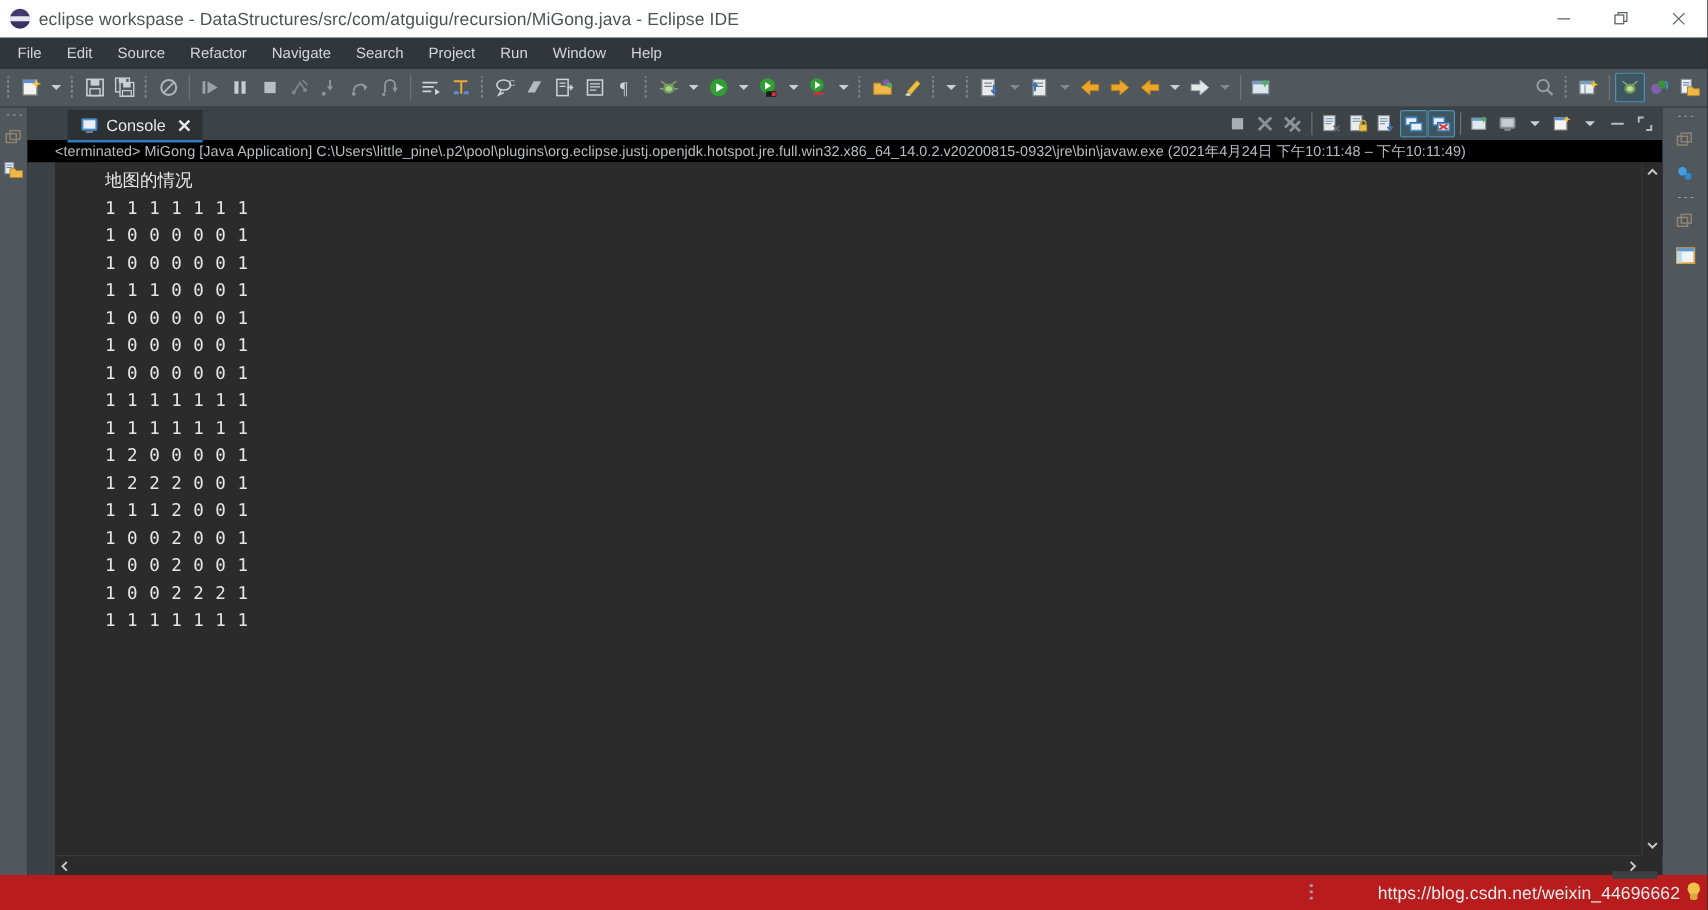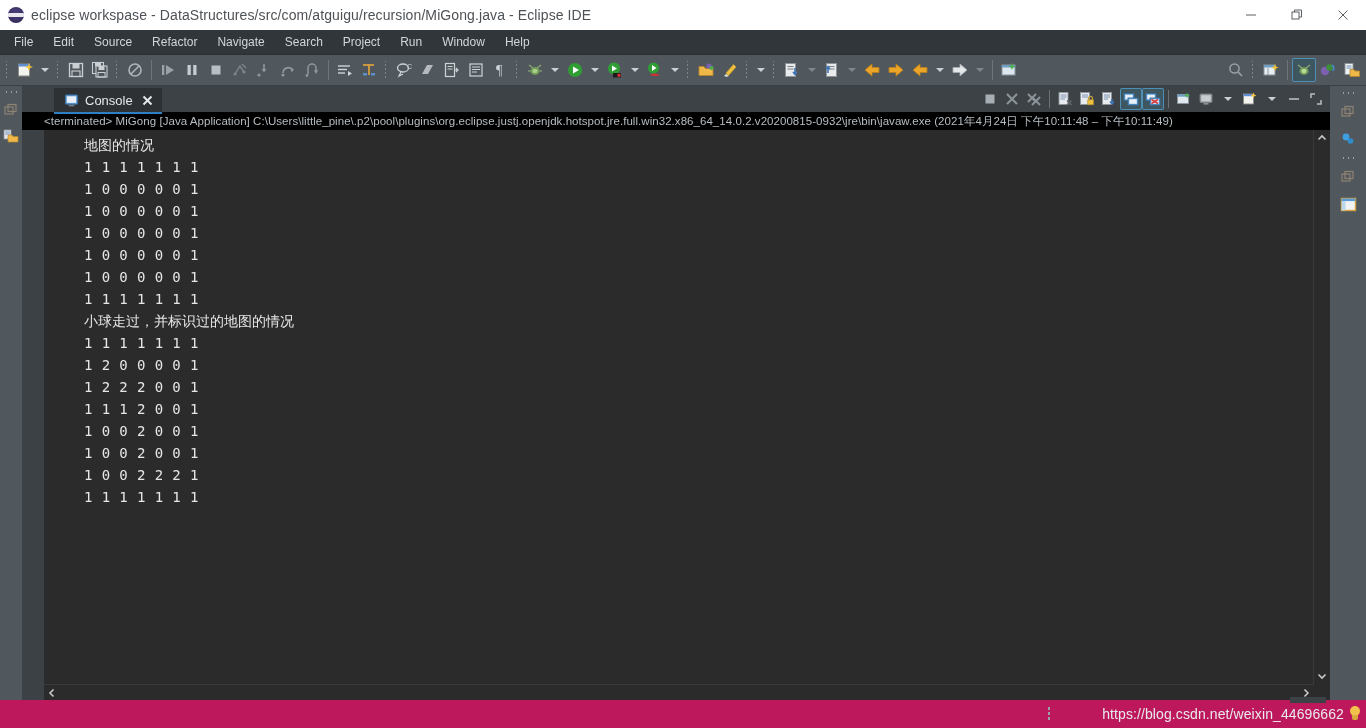--- a/index.html
+++ b/index.html
@@ -117,21 +117,21 @@
   
   .hscrollrow{flex:0 0 16px;height:16px;display:flex;background:#2b2b2b;}
   .hs-gutter{width:22px;flex:0 0 22px;background:#3c4145;}
   .hs{flex:1 1 auto;display:flex;align-items:center;border-top:1px solid #3a3a3a;background:#2b2b2b;}
   .hs-arrow{width:16px;height:16px;display:flex;align-items:center;justify-content:center;}
   .hs-track{flex:1 1 auto;height:16px;}
   .hs-corner{width:16px;flex:0 0 16px;background:#2b2b2b;}
 
   
   .statusbar{
-    height:28px;flex:0 0 28px;background:#be185d;display:flex;align-items:center;
+    height:28px;flex:0 0 28px;background:#b91c1c;display:flex;align-items:center;
     position:relative;justify-content:flex-end;padding-right:4px;
   }
   .watermark{font-size:14px;color:#e8eaec;white-space:nowrap;letter-spacing:.1px;}
   .bulb{width:14px;height:18px;margin-left:4px;position:relative;}
   .bulb .b1{position:absolute;left:2px;top:1px;width:10px;height:10px;border-radius:50%;background:#f2c14b;}
   .bulb .b2{position:absolute;left:4px;top:10px;width:6px;height:5px;background:#d9a93a;border-radius:0 0 2px 2px;}
   .sb-left-dots{position:absolute;left:1047px;top:6px;width:4px;height:16px;
     background-image:radial-gradient(#9ba2a7 1px,transparent 1.1px);
     background-size:4px 5px;background-repeat:repeat-y;}
   .sb-topbar{position:absolute;left:1290px;top:-3px;width:36px;height:6px;background:#3c4145;}
@@ -644,25 +644,25 @@
         <span class="stxt">&lt;terminated&gt; MiGong [Java Application] C:\Users\little_pine\.p2\pool\plugins\org.eclipse.justj.openjdk.hotspot.jre.full.win32.x86_64_14.0.2.v20200815-0932\jre\bin\javaw.exe  (2021年4月24日 下午10:11:48 – 下午10:11:49)</span>
       </div>
 
       <div class="consolewrap">
         <div class="console-gutter"></div>
         <div class="console" id="console-text">
             <div class="cline cn">地图的情况</div>
             <div class="cline">1 1 1 1 1 1 1</div>
             <div class="cline">1 0 0 0 0 0 1</div>
             <div class="cline">1 0 0 0 0 0 1</div>
+            <div class="cline">1 1 1 0 0 0 1</div>
             <div class="cline">1 0 0 0 0 0 1</div>
             <div class="cline">1 0 0 0 0 0 1</div>
             <div class="cline">1 0 0 0 0 0 1</div>
             <div class="cline">1 1 1 1 1 1 1</div>
-            <div class="cline cn">小球走过，并标识过的地图的情况</div>
             <div class="cline">1 1 1 1 1 1 1</div>
             <div class="cline">1 2 0 0 0 0 1</div>
             <div class="cline">1 2 2 2 0 0 1</div>
             <div class="cline">1 1 1 2 0 0 1</div>
             <div class="cline">1 0 0 2 0 0 1</div>
             <div class="cline">1 0 0 2 0 0 1</div>
             <div class="cline">1 0 0 2 2 2 1</div>
             <div class="cline">1 1 1 1 1 1 1</div>
           </div>
         <div class="vscroll">

